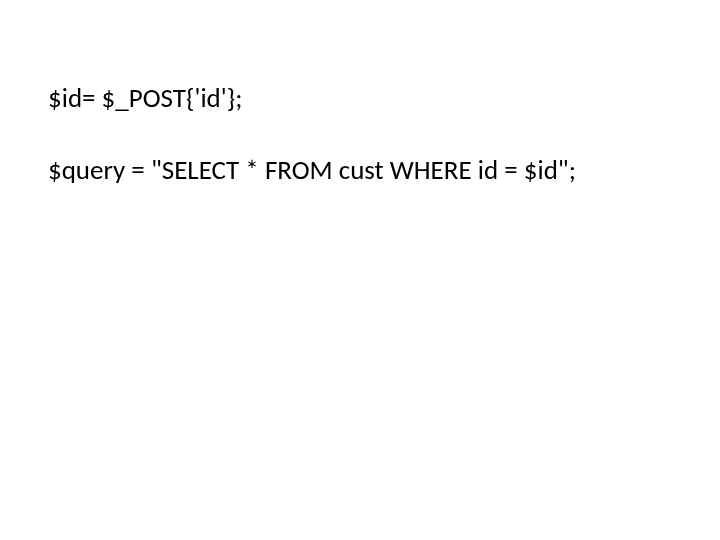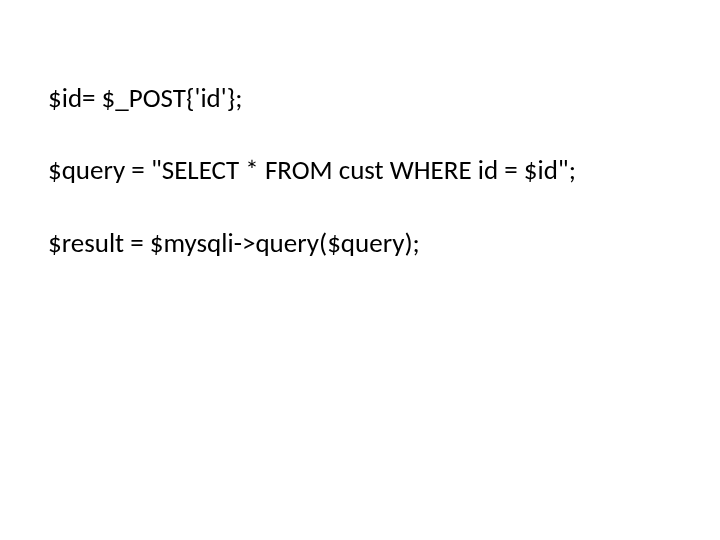--- a/index.html
+++ b/index.html
@@ -37,15 +37,14 @@
 
   <div class="line">$id= $_POST{'id'};</div>
 
   <div class="blank"></div>
 
 
   <div class="line">$query = "SELECT * FROM cust WHERE id = $id";</div>
 
   <div class="blank"></div>
 
-  <div class="line">$result = $mysqli-&gt;query($query);</div>
 
 </div>
 
 </body></html>

